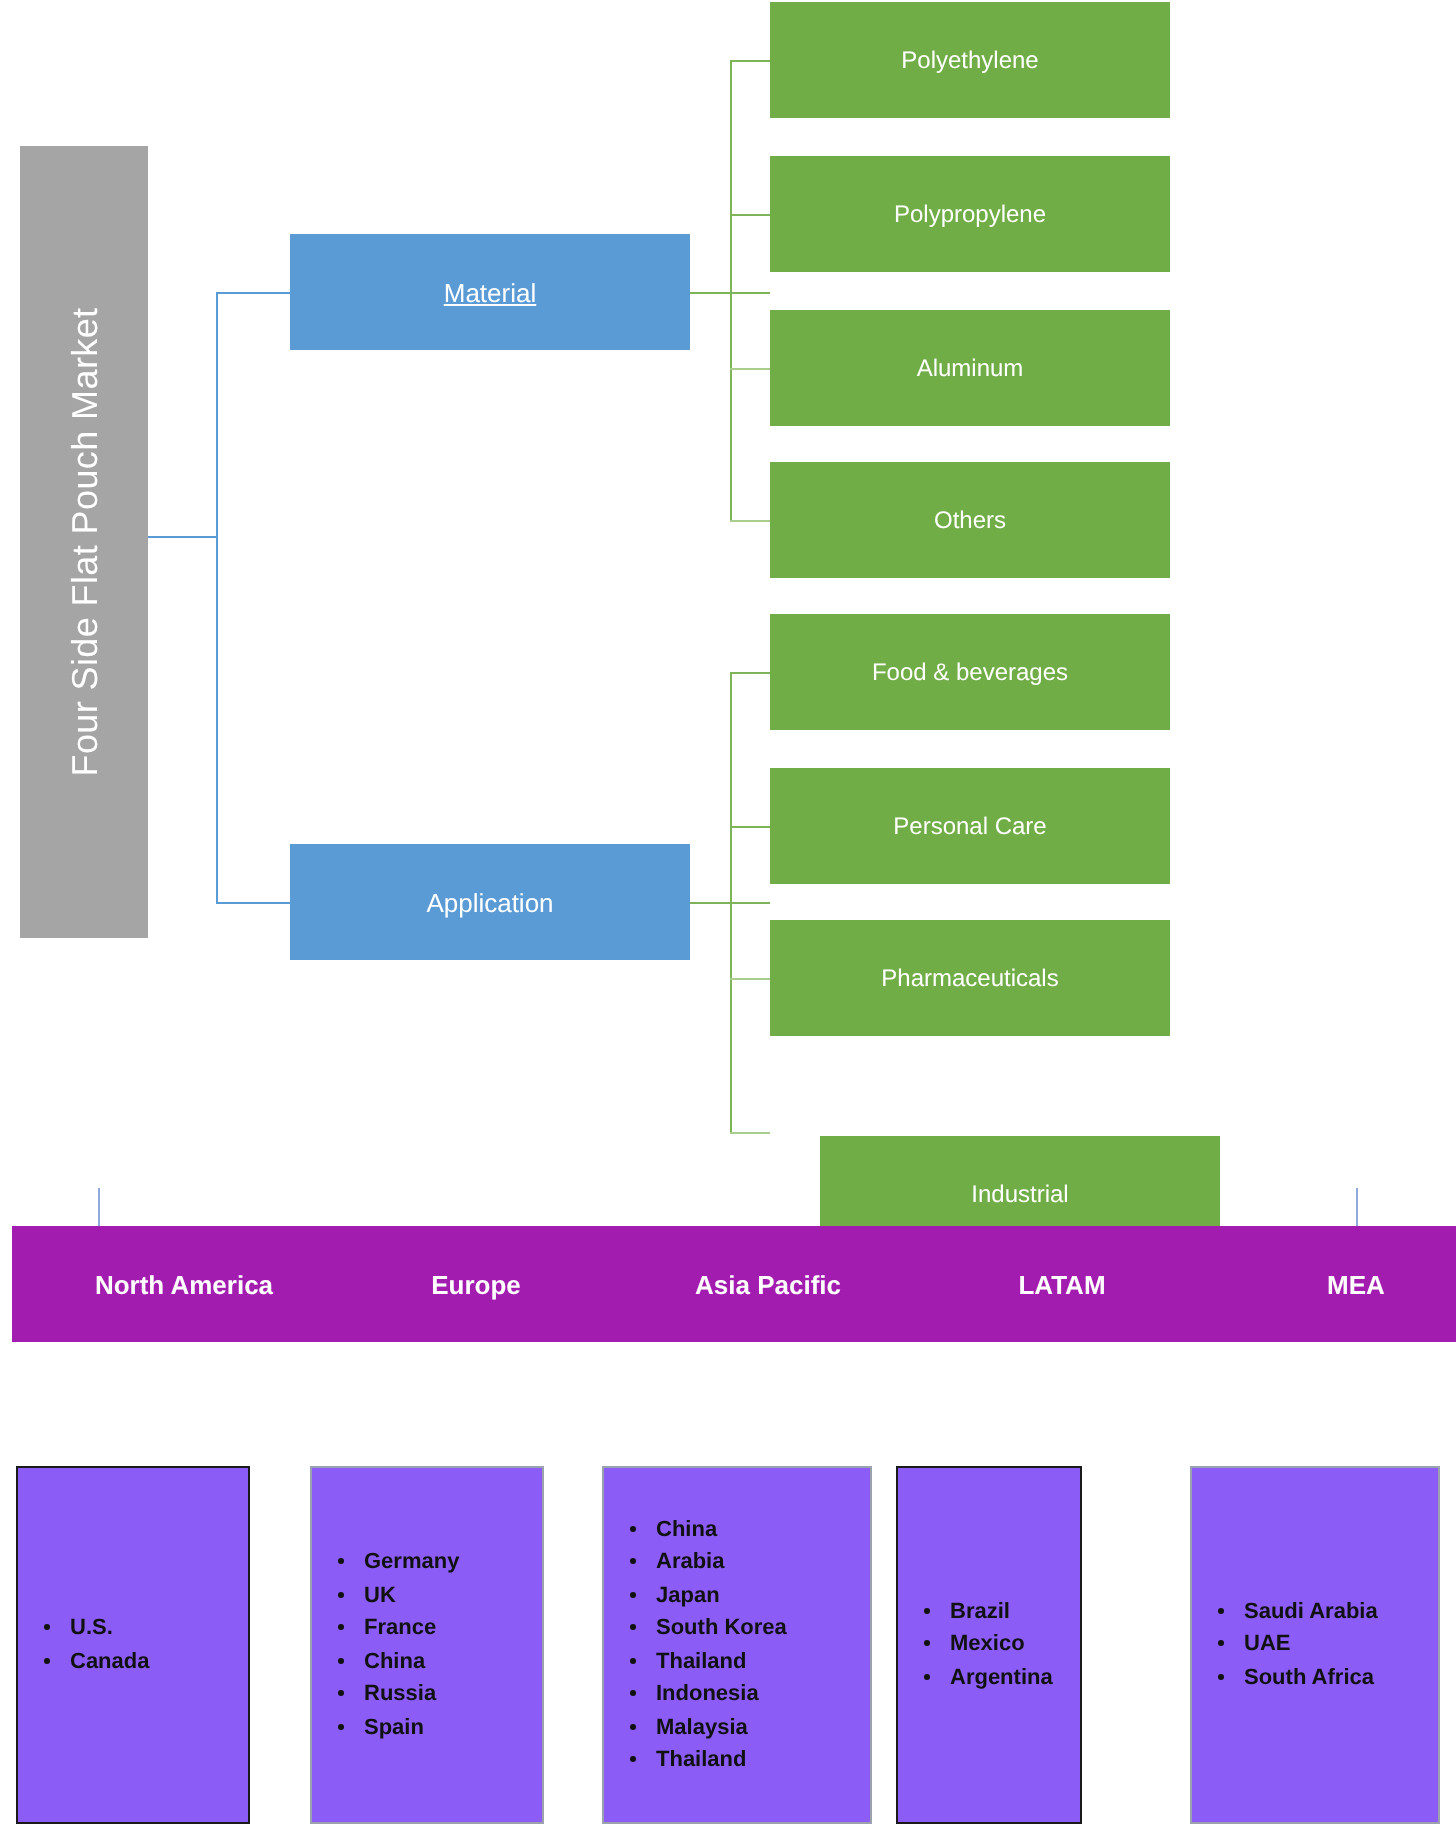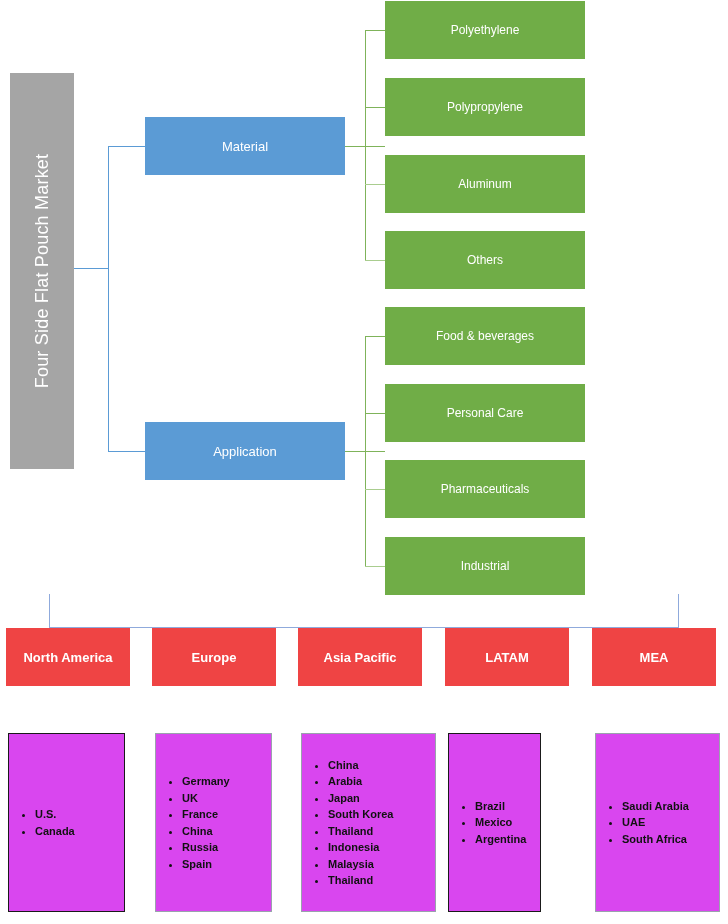--- a/index.html
+++ b/index.html
@@ -46,21 +46,21 @@
     left: 145px;
     width: 200px;
     height: 58px;
     background: #5b9bd5;
     color: #ffffff;
     font-size: 13px;
     display: flex;
     align-items: center;
     justify-content: center;
   }
-  .blue-material    { top: 117px; }
+  .blue-material    { top: 117px; text-decoration: underline; }
   .blue-application { top: 422px; }
 
   
   .green-box {
     position: absolute;
     left: 385px;
     width: 200px;
     height: 58px;
     background: #70ad47;
     color: #ffffff;
@@ -79,38 +79,39 @@
   .line-h { height: 0; border-top: 1px solid currentColor; }
   .line-v { width: 0; border-left: 1px solid currentColor; }
   .conn-blue  { color: #5b9bd5; }
   .conn-green { color: #7fb35a; }
   .conn-green-soft { color: #a9cd8f; }
   .bus-blue { color: #8faadc; }
 
   
   .region-head {
     position: absolute;
-    top: 628px;
+    top: 613px;
     height: 58px;
-    background: #ef4444;
+    background: #a21caf;
     color: #ffffff;
     font-size: 13px;
     font-weight: bold;
     display: flex;
     align-items: center;
     justify-content: center;
     text-align: center;
+    padding-left: 24px;
   }
 
   
   .region-list {
     position: absolute;
     top: 733px;
     height: 179px;
-    background: #d946ef;
+    background: #8b5cf6;
     box-sizing: border-box;
     display: flex;
     align-items: center;
   }
   .region-list.border-dark  { border: 1px solid #1a1a1a; }
   .region-list.border-gray  { border: 1px solid #9aa2ad; }
 
   .region-list ul {
     margin: 0;
     padding: 0 0 0 26px;
@@ -180,21 +181,21 @@
 
   <div class="green-box" style="top:307px;">
     <span>Food &amp; beverages</span>
   </div>
   <div class="green-box" style="top:384px;">
     <span>Personal Care</span>
   </div>
   <div class="green-box" style="top:460px;">
     <span>Pharmaceuticals</span>
   </div>
-  <div class="green-box" style="top:537px;">
+  <div class="green-box" style="top:568px;margin-left:25px;">
     <span>Industrial</span>
   </div>
 
   <div class="line-v bus-blue" style="left:49px; top:594px; height:34px;"></div>
   <div class="line-h bus-blue" style="left:49px; top:627px; width:630px;"></div>
   <div class="line-v bus-blue" style="left:678px; top:594px; height:34px;"></div>
   <div class="line-v bus-blue" style="left:370px; top:627px; height:24px;"></div>
 
   <div class="region-head" style="left:6px; width:124px;">
     <span>North America</span>

